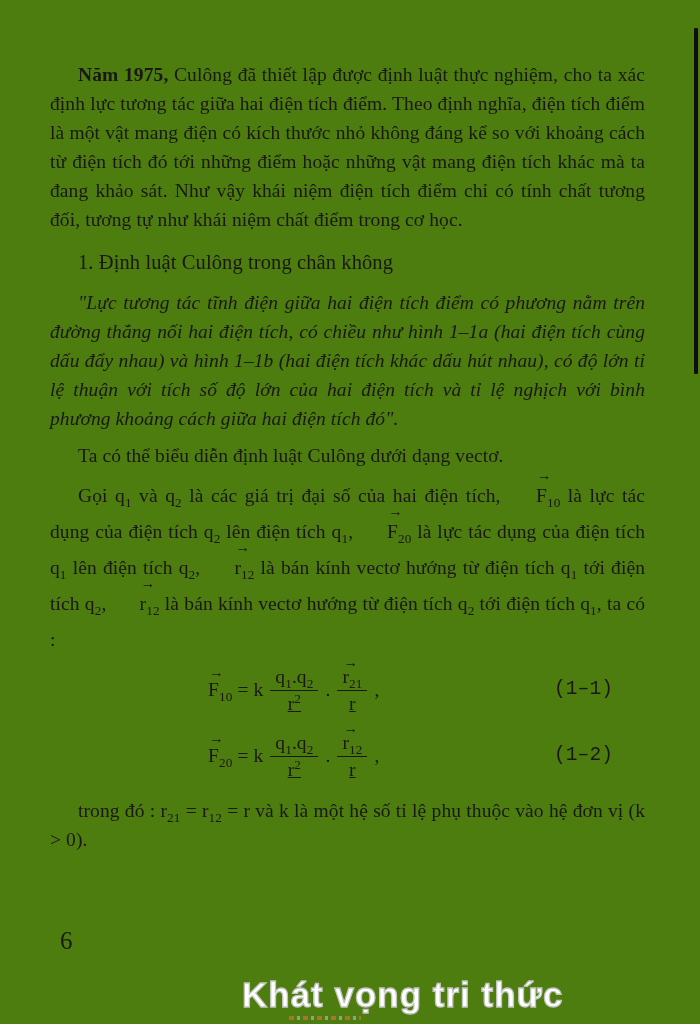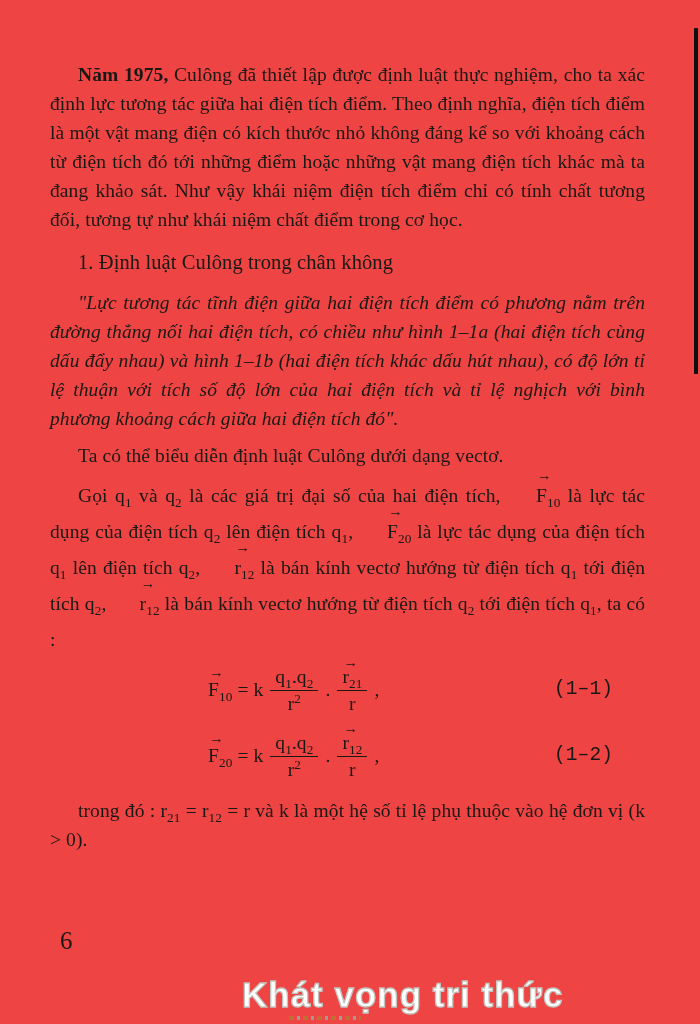--- a/index.html
+++ b/index.html
@@ -5,21 +5,21 @@
   html,body { margin:0; padding:0; }
   body {
     width:700px; height:1024px; position:relative;
     background:#ffffff;
     font-family:"Liberation Serif", serif;
     color:#1a1814;
     overflow:hidden;
   }
   .page {
     position:absolute; inset:0;
-    background:#ef4444;
+    background:#4d7c0f;
     overflow:hidden;
   }
   
   .text-block {
     position:absolute; left:50px; top:60px; width:595px;
     font-size:19.5px; line-height:29px;
     text-align:justify;
     letter-spacing:0.1px;
   }
   .text-block p { margin:0 0 8px; text-indent:28px; }
@@ -44,21 +44,21 @@
     display:flex; align-items:center;
     margin:6px 0 14px; text-indent:0; text-align:left;
   }
   .eq-body { margin-left:158px; display:inline-flex; align-items:center; white-space:pre; }
   .eq-label { margin-left:auto; margin-right:32px;font-family:Liberation Mono, monospace; }
   .frac {
     display:inline-flex; flex-direction:column; align-items:center;
     vertical-align:middle; margin:0 2px;
   }
   .frac .fnum { border-bottom:1.5px solid #1a1814; padding:1px 5px 2px; line-height:1.2; }
-  .frac .fden { padding-top:1px; line-height:1.2; }
+  .frac .fden { padding-top:1px; line-height:1.2;text-decoration:underline; }
   
   .page-num {
     position:absolute; left:60px; top:927px;
     font-size:25px; color:#1a1814;
   }
   .wm-brand {
     position:absolute; left:146px; top:896px;
     font-family:"Liberation Sans", sans-serif;
     font-size:76px; font-weight:bold; letter-spacing:1px; line-height:1;
     color:#ffffff; -webkit-text-stroke:1.6px #c6c8c3;

